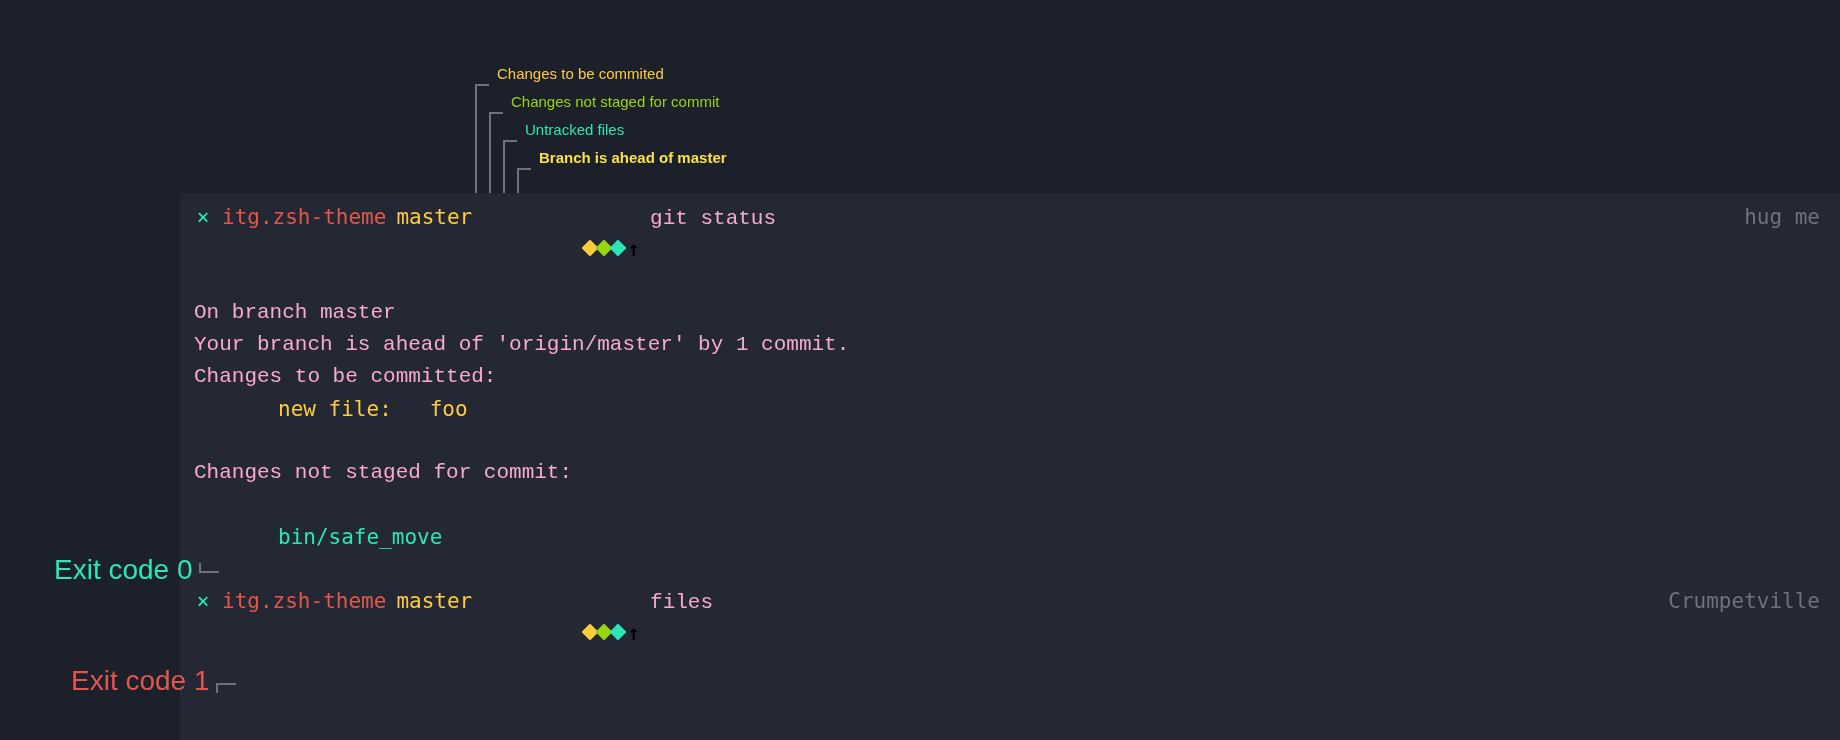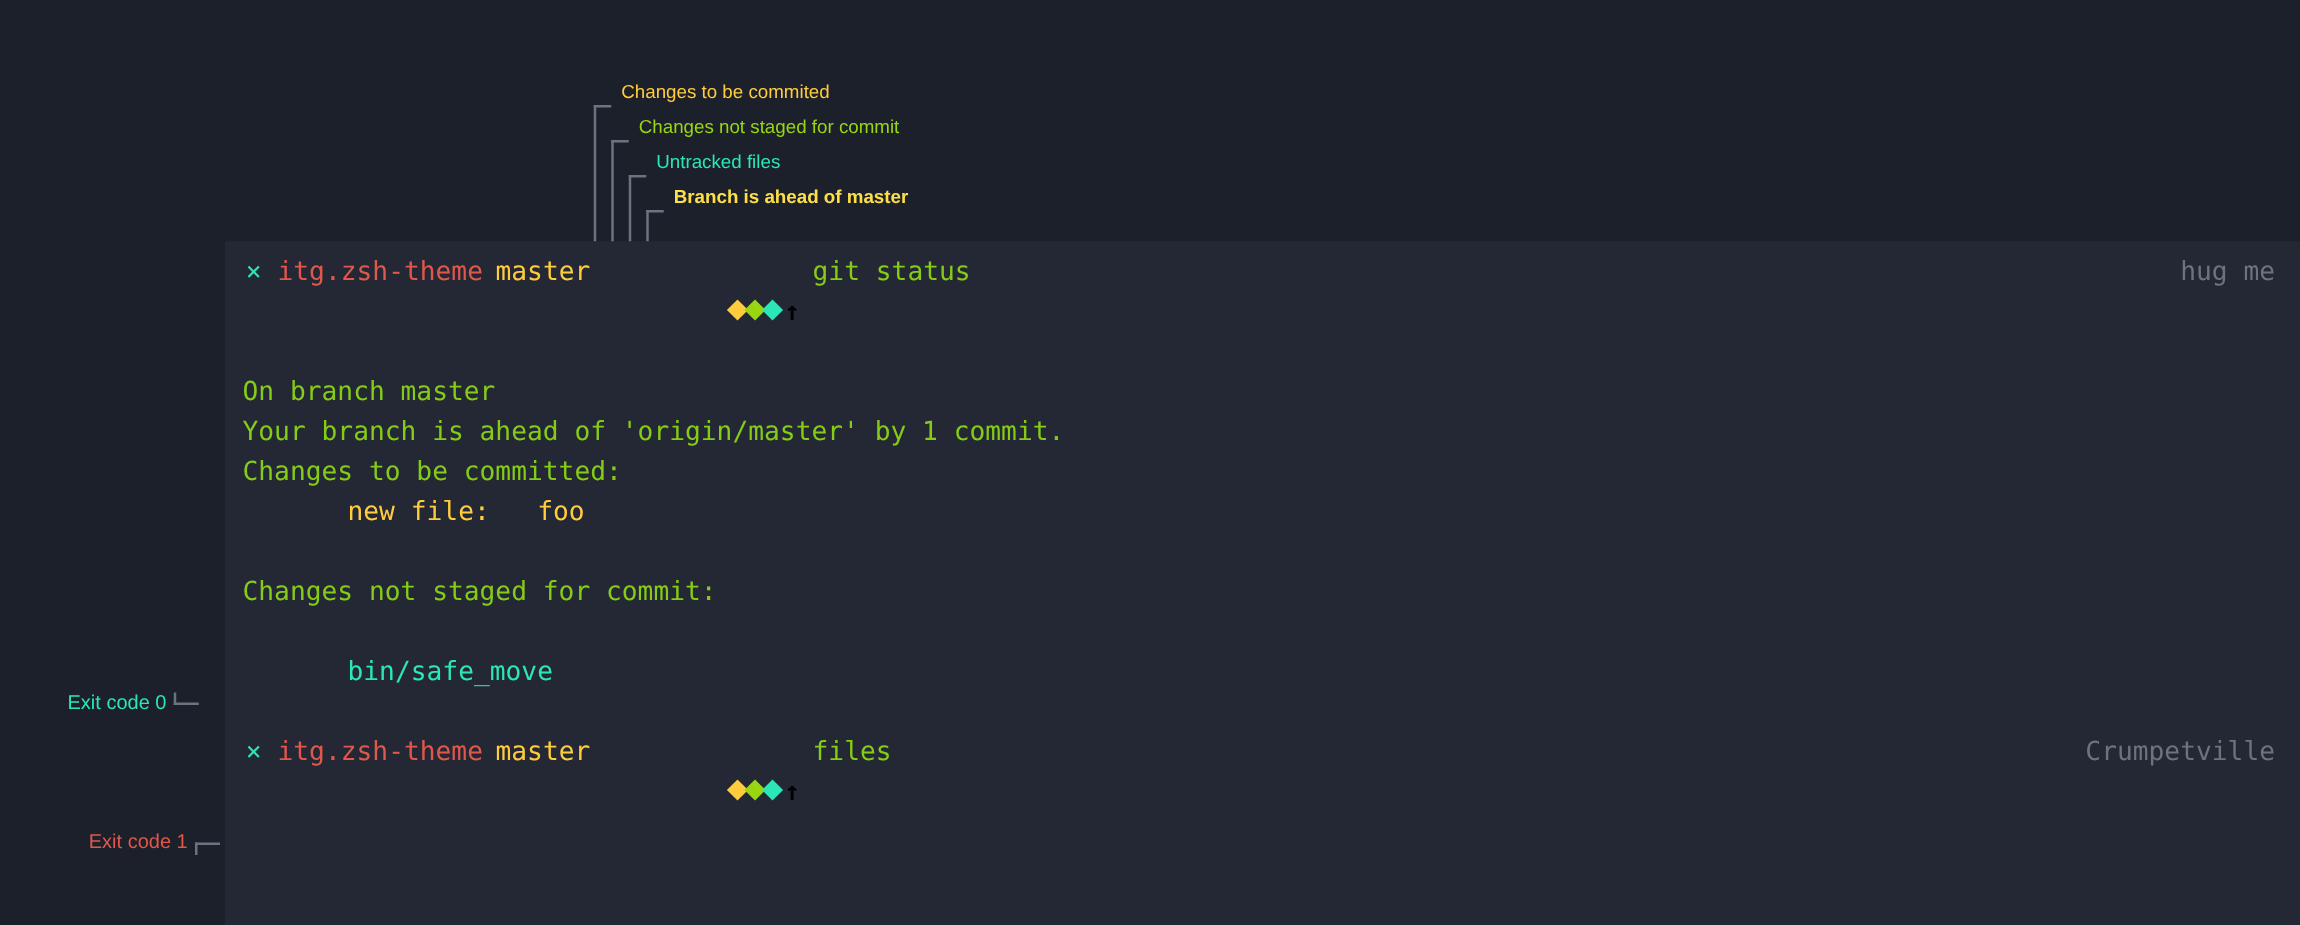--- a/index.html
+++ b/index.html
@@ -75,21 +75,21 @@
     }
     .row-left { display: flex; align-items: baseline; gap: 0; }
     .rprompt { color: #6c7380; }
 
     
     .c-yellow { color: #ffcc3e; }
     .c-green { color: #99d611; }
     .c-teal { color: #2be7b7; }
     .c-gray { color: #fde047; font-weight: bold; }
     .c-red { color: #e2574c; }
-    .c-fg { color: #84cc16; }
+    .c-fg { color: #f9a8d4; font-family: Liberation Mono, monospace; }
 
     .status-x {
       display: inline-block;
       width: 18px;
       text-align: center;
       margin-right: 10px;
     }
     .status-ok { color: #2be7b7; }
 
     .seg { padding-right: 0; }
@@ -110,21 +110,21 @@
       margin-left: 2px;
       font-weight: bold;
     }
 
     .indent1 { padding-left: 84px; }
     .blank { height: 32px; }
 
     
     .left-ann {
       position: absolute;
-      font-size: 16px;
+      font-size: 28px;
     }
     .left-ann .bracket-h {
       display: inline-block;
       border-top: 2px solid #6c7380;
       width: 20px;
       border-left: 2px solid #6c7380;
       height: 10px;
       margin-left: 6px;
       vertical-align: middle;
       position: relative;

